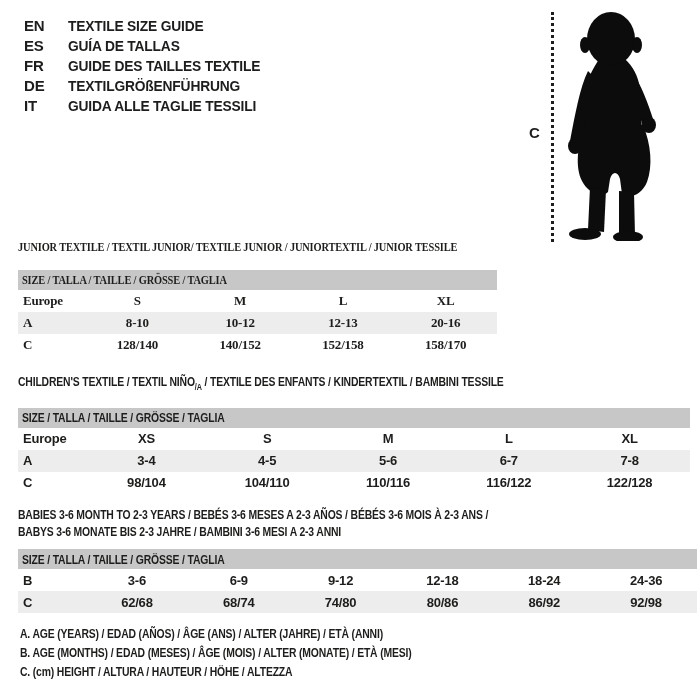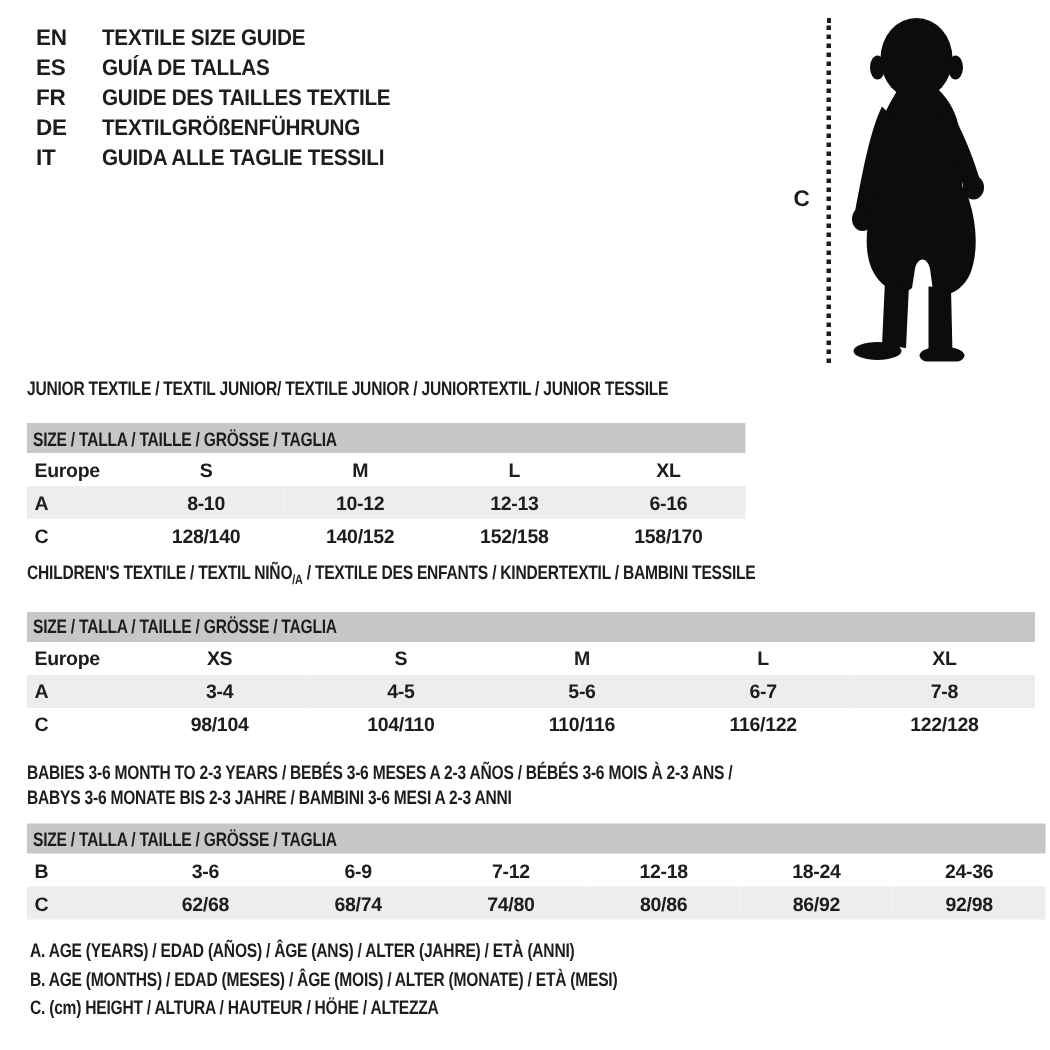--- a/index.html
+++ b/index.html
@@ -17,21 +17,21 @@
   .lang-row{display:flex;align-items:center;height:20px;font-size:15px;}
   .lang-code{width:44px;flex:0 0 44px;}
 
   
   .measure-line{position:absolute;left:551px;top:12px;height:230px;width:0;border-left:3px dotted var(--ink,#1d1d1b);}
   .measure-label{position:absolute;left:529px;top:124px;font-size:15px;}
   .silhouette{position:absolute;left:557px;top:9px;}
 
   
   section.tbl{position:absolute;left:18px;}
-  .t1{top:250px;width:479px;}
+  .t1{top:238px;width:479px;font-family:Liberation Serif, serif;}
   .t2{top:373px;width:672px;}
   .t3{top:506px;width:679px;}
   .sec-title{font-size:13px;line-height:17px;}
   .t1 .sec-title{margin-bottom:15px;}
   .t2 .sec-title{margin-bottom:12px;}
   .t3 .sec-title{margin-bottom:9px;}
   table.size-table{width:100%;border-collapse:collapse;table-layout:fixed;}
   th.hbar{background:var(--header-bg,#c7c7c7);height:20px;font-size:13px;font-weight:bold;text-align:left;padding:0 0 0 4px;}
   th.hbar .hdr-text{transform:scaleX(.8);}
   td{height:22px;font-size:13px;text-align:center;padding:0;font-weight:bold;}
@@ -117,21 +117,21 @@
             <td>S</td>
             <td>M</td>
             <td>L</td>
             <td>XL</td>
           </tr>
           <tr class="shade">
             <td class="lbl">A</td>
             <td>8-10</td>
             <td>10-12</td>
             <td>12-13</td>
-            <td>6-16</td>
+            <td>20-16</td>
           </tr>
           <tr>
             <td class="lbl">C</td>
             <td>128/140</td>
             <td>140/152</td>
             <td>152/158</td>
             <td>158/170</td>
           </tr>
         </tbody>
     </table>
@@ -206,21 +206,21 @@
           <th class="hbar" colspan="7">
             <span class="cond hdr-text">SIZE / TALLA / TAILLE / GRÖSSE / TAGLIA</span>
           </th>
         </tr>
       </thead>
       <tbody>
           <tr>
             <td class="lbl">B</td>
             <td>3-6</td>
             <td>6-9</td>
-            <td>7-12</td>
+            <td>9-12</td>
             <td>12-18</td>
             <td>18-24</td>
             <td>24-36</td>
           </tr>
           <tr class="shade">
             <td class="lbl">C</td>
             <td>62/68</td>
             <td>68/74</td>
             <td>74/80</td>
             <td>80/86</td>

